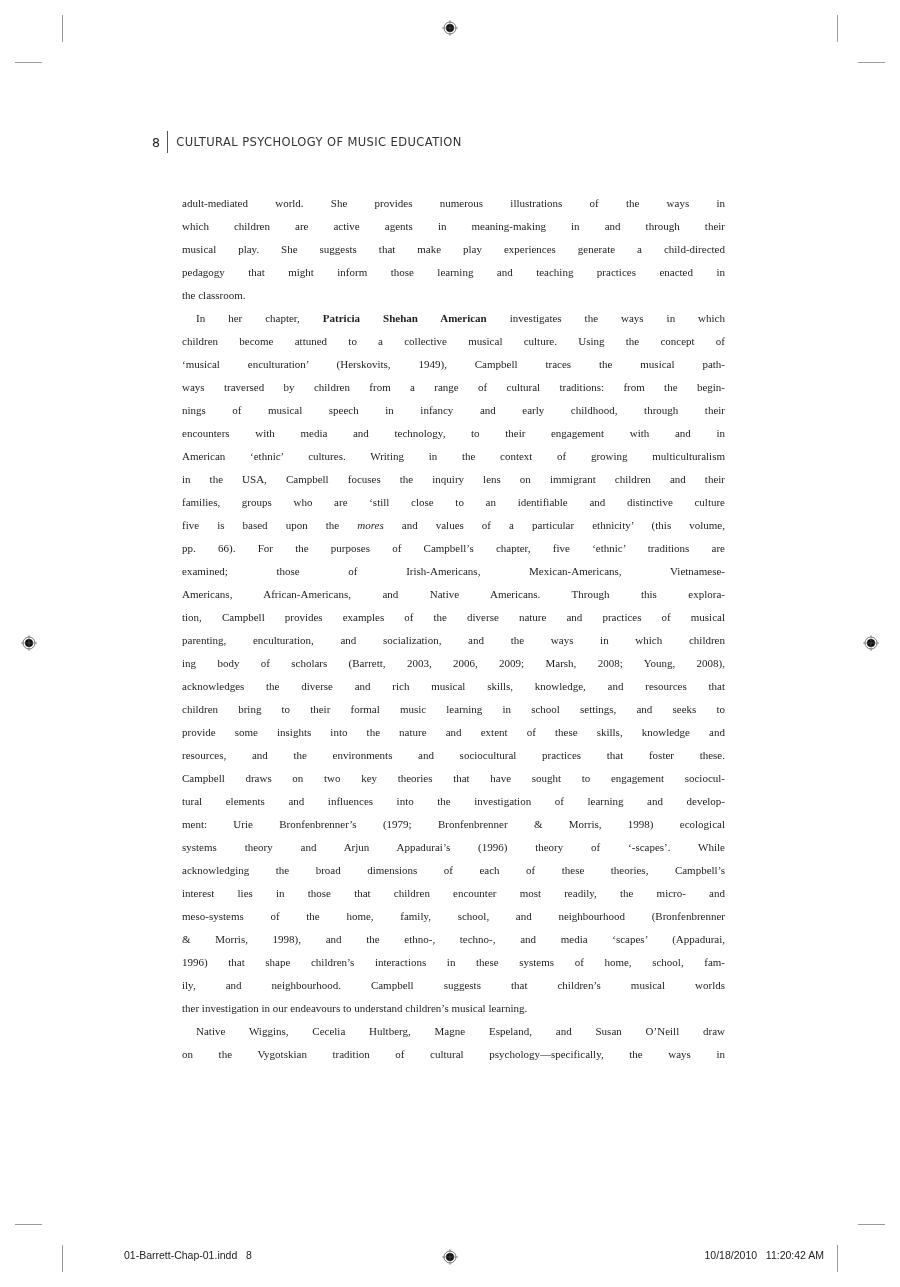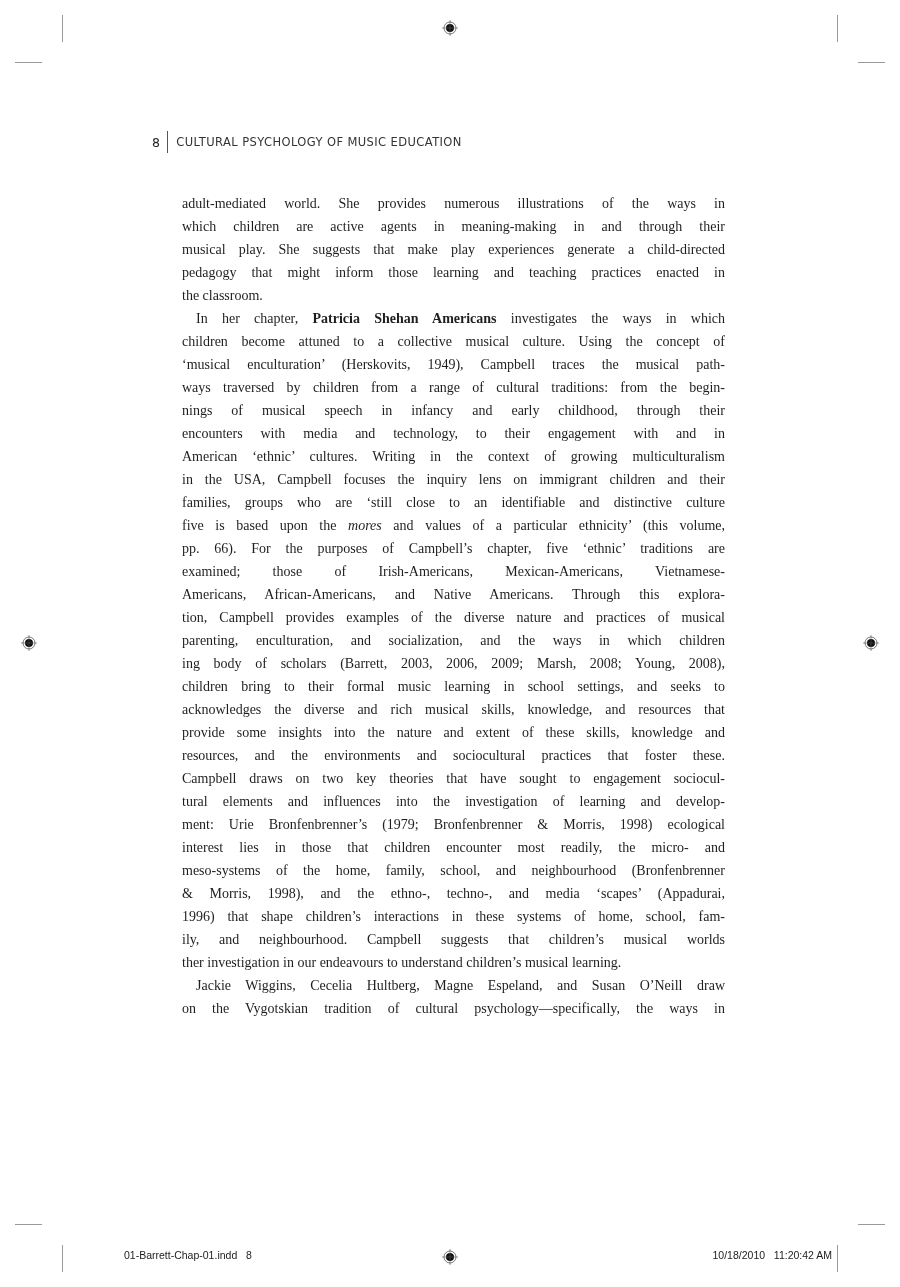--- a/index.html
+++ b/index.html
@@ -11,21 +11,21 @@
   .running-head {
     position: absolute; left: 152px; top: 131px; height: 22px;
     display: flex; align-items: center;
     font-family: "DejaVu Sans", sans-serif; font-size: 11.5px; color: #333;
     letter-spacing: 0.4px;
   }
   .running-head .folio { margin-right: 7px; font-size: 12.5px; color: #222; }
   .running-head .rule { width: 1px; height: 22px; background: #555; margin-right: 8px; }
   .body-text {
     position: absolute; left: 182px; top: 192px; width: 543px;
-    font-family: "Liberation Serif", serif; font-size: 14px; line-height: 23px;
+    font-family: "Liberation Serif", serif; font-size: 11px; line-height: 23px;
     color: #1e1e1e; text-align: justify; hyphens: manual;
   }
   .body-text p { margin: 0; }
   .body-text .line { display: block; text-align-last: justify; }
   .body-text .line.last { text-align-last: left; }
   .slug {
     position: absolute; top: 1249px;
     font-family: "Liberation Sans", sans-serif; font-size: 10.5px; color: #222; padding-left: 44px;
   }
 </style>
@@ -74,50 +74,52 @@
 
 <div class="body-text">
   <p>
     <span class="line">adult-mediated world. She provides numerous illustrations of the ways in</span>
     <span class="line">which children are active agents in meaning-making in and through their</span>
     <span class="line">musical play. She suggests that make play experiences generate a child-directed</span>
     <span class="line">pedagogy that might inform those learning and teaching practices enacted in</span>
     <span class="line last">the classroom.</span>
   </p>
   <p>
-    <span class="line" style="padding-left:14px;"><span>In her chapter, </span><b>Patricia Shehan Americans</b><span> investigates the ways in which</span></span>
+    <span class="line" style="padding-left:14px;"><span>In her chapter, </span><b>Patricia Shehan American</b><span> investigates the ways in which</span></span>
     <span class="line">children become attuned to a collective musical culture. Using the concept of</span>
     <span class="line">‘musical enculturation’ (Herskovits, 1949), Campbell traces the musical path-</span>
     <span class="line">ways traversed by children from a range of cultural traditions: from the begin-</span>
     <span class="line">nings of musical speech in infancy and early childhood, through their</span>
     <span class="line">encounters with media and technology, to their engagement with and in</span>
     <span class="line">American ‘ethnic’ cultures. Writing in the context of growing multiculturalism</span>
     <span class="line">in the USA, Campbell focuses the inquiry lens on immigrant children and their</span>
     <span class="line">families, groups who are ‘still close to an identifiable and distinctive culture</span>
     <span class="line"><span>five is based upon the </span><i>mores</i><span> and values of a particular ethnicity’ (this volume,</span></span>
     <span class="line">pp. 66). For the purposes of Campbell’s chapter, five ‘ethnic’ traditions are</span>
     <span class="line">examined; those of Irish-Americans, Mexican-Americans, Vietnamese-</span>
     <span class="line">Americans, African-Americans, and Native Americans. Through this explora-</span>
     <span class="line">tion, Campbell provides examples of the diverse nature and practices of musical</span>
     <span class="line">parenting, enculturation, and socialization, and the ways in which children</span>
     <span class="line">ing body of scholars (Barrett, 2003, 2006, 2009; Marsh, 2008; Young, 2008),</span>
+    <span class="line">acknowledges the diverse and rich musical skills, knowledge, and resources that</span>
     <span class="line">children bring to their formal music learning in school settings, and seeks to</span>
-    <span class="line">acknowledges the diverse and rich musical skills, knowledge, and resources that</span>
     <span class="line">provide some insights into the nature and extent of these skills, knowledge and</span>
     <span class="line">resources, and the environments and sociocultural practices that foster these.</span>
     <span class="line">Campbell draws on two key theories that have sought to engagement sociocul-</span>
     <span class="line">tural elements and influences into the investigation of learning and develop-</span>
     <span class="line">ment: Urie Bronfenbrenner’s (1979; Bronfenbrenner &amp; Morris, 1998) ecological</span>
+    <span class="line">systems theory and Arjun Appadurai’s (1996) theory of ‘-scapes’. While</span>
+    <span class="line">acknowledging the broad dimensions of each of these theories, Campbell’s</span>
     <span class="line">interest lies in those that children encounter most readily, the micro- and</span>
     <span class="line">meso-systems of the home, family, school, and neighbourhood (Bronfenbrenner</span>
     <span class="line">&amp; Morris, 1998), and the ethno-, techno-, and media ‘scapes’ (Appadurai,</span>
     <span class="line">1996) that shape children’s interactions in these systems of home, school, fam-</span>
     <span class="line">ily, and neighbourhood. Campbell suggests that children’s musical worlds</span>
     <span class="line last">ther investigation in our endeavours to understand children’s musical learning.</span>
   </p>
   <p>
-    <span class="line" style="padding-left:14px;">Jackie Wiggins, Cecelia Hultberg, Magne Espeland, and Susan O’Neill draw</span>
+    <span class="line" style="padding-left:14px;">Native Wiggins, Cecelia Hultberg, Magne Espeland, and Susan O’Neill draw</span>
     <span class="line">on the Vygotskian tradition of cultural psychology—specifically, the ways in</span>
   </p>
 </div>
 
 <div class="slug" style="left:80px;white-space:pre;">01-Barrett-Chap-01.indd   8</div>
-<div class="slug" style="right:68px;white-space:pre;">10/18/2010   11:20:42 AM</div>
+<div class="slug" style="right:76px;white-space:pre;">10/18/2010   11:20:42 AM</div>
 
 </body></html>

